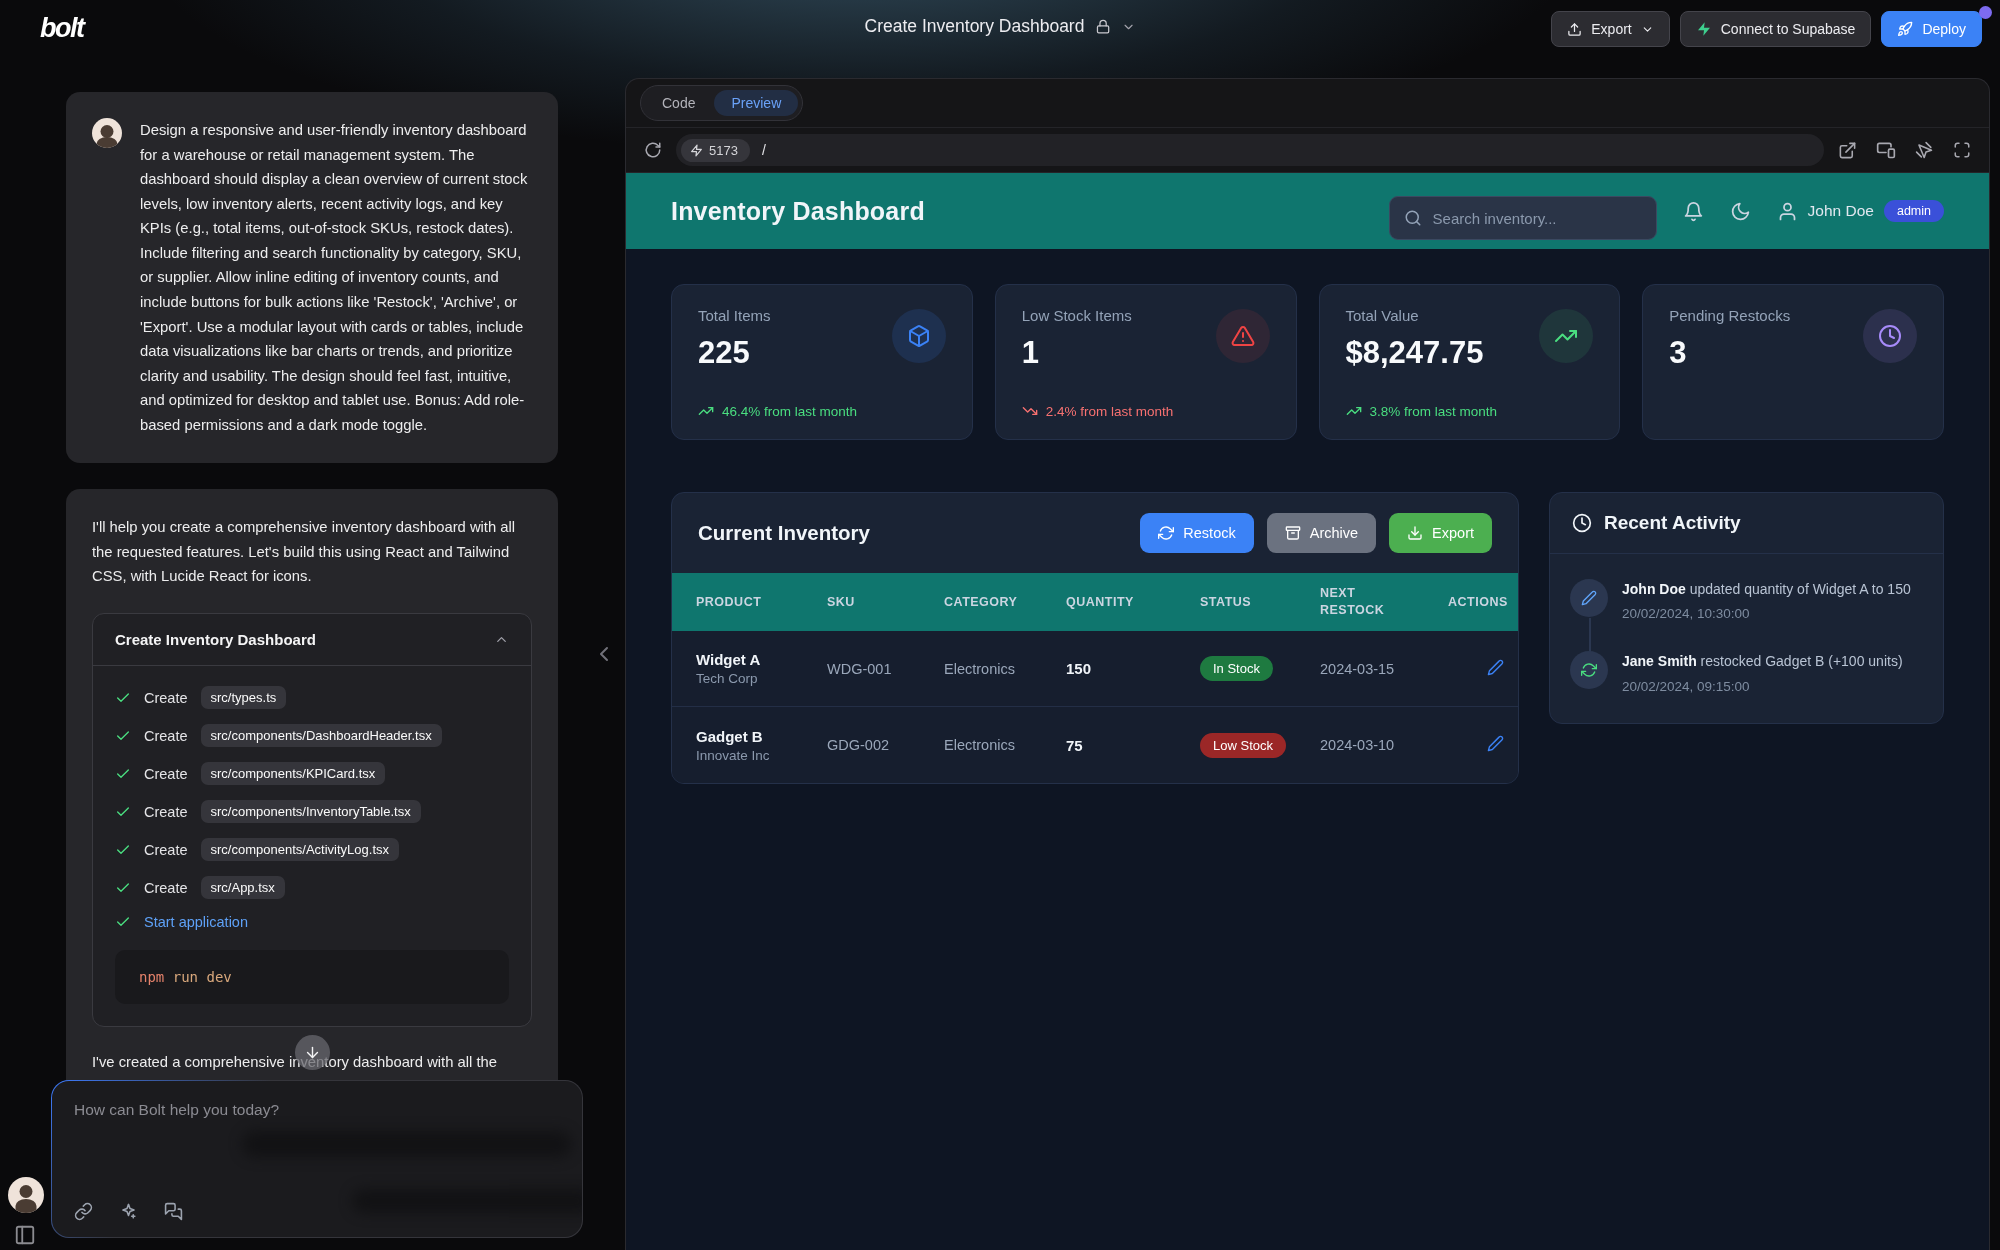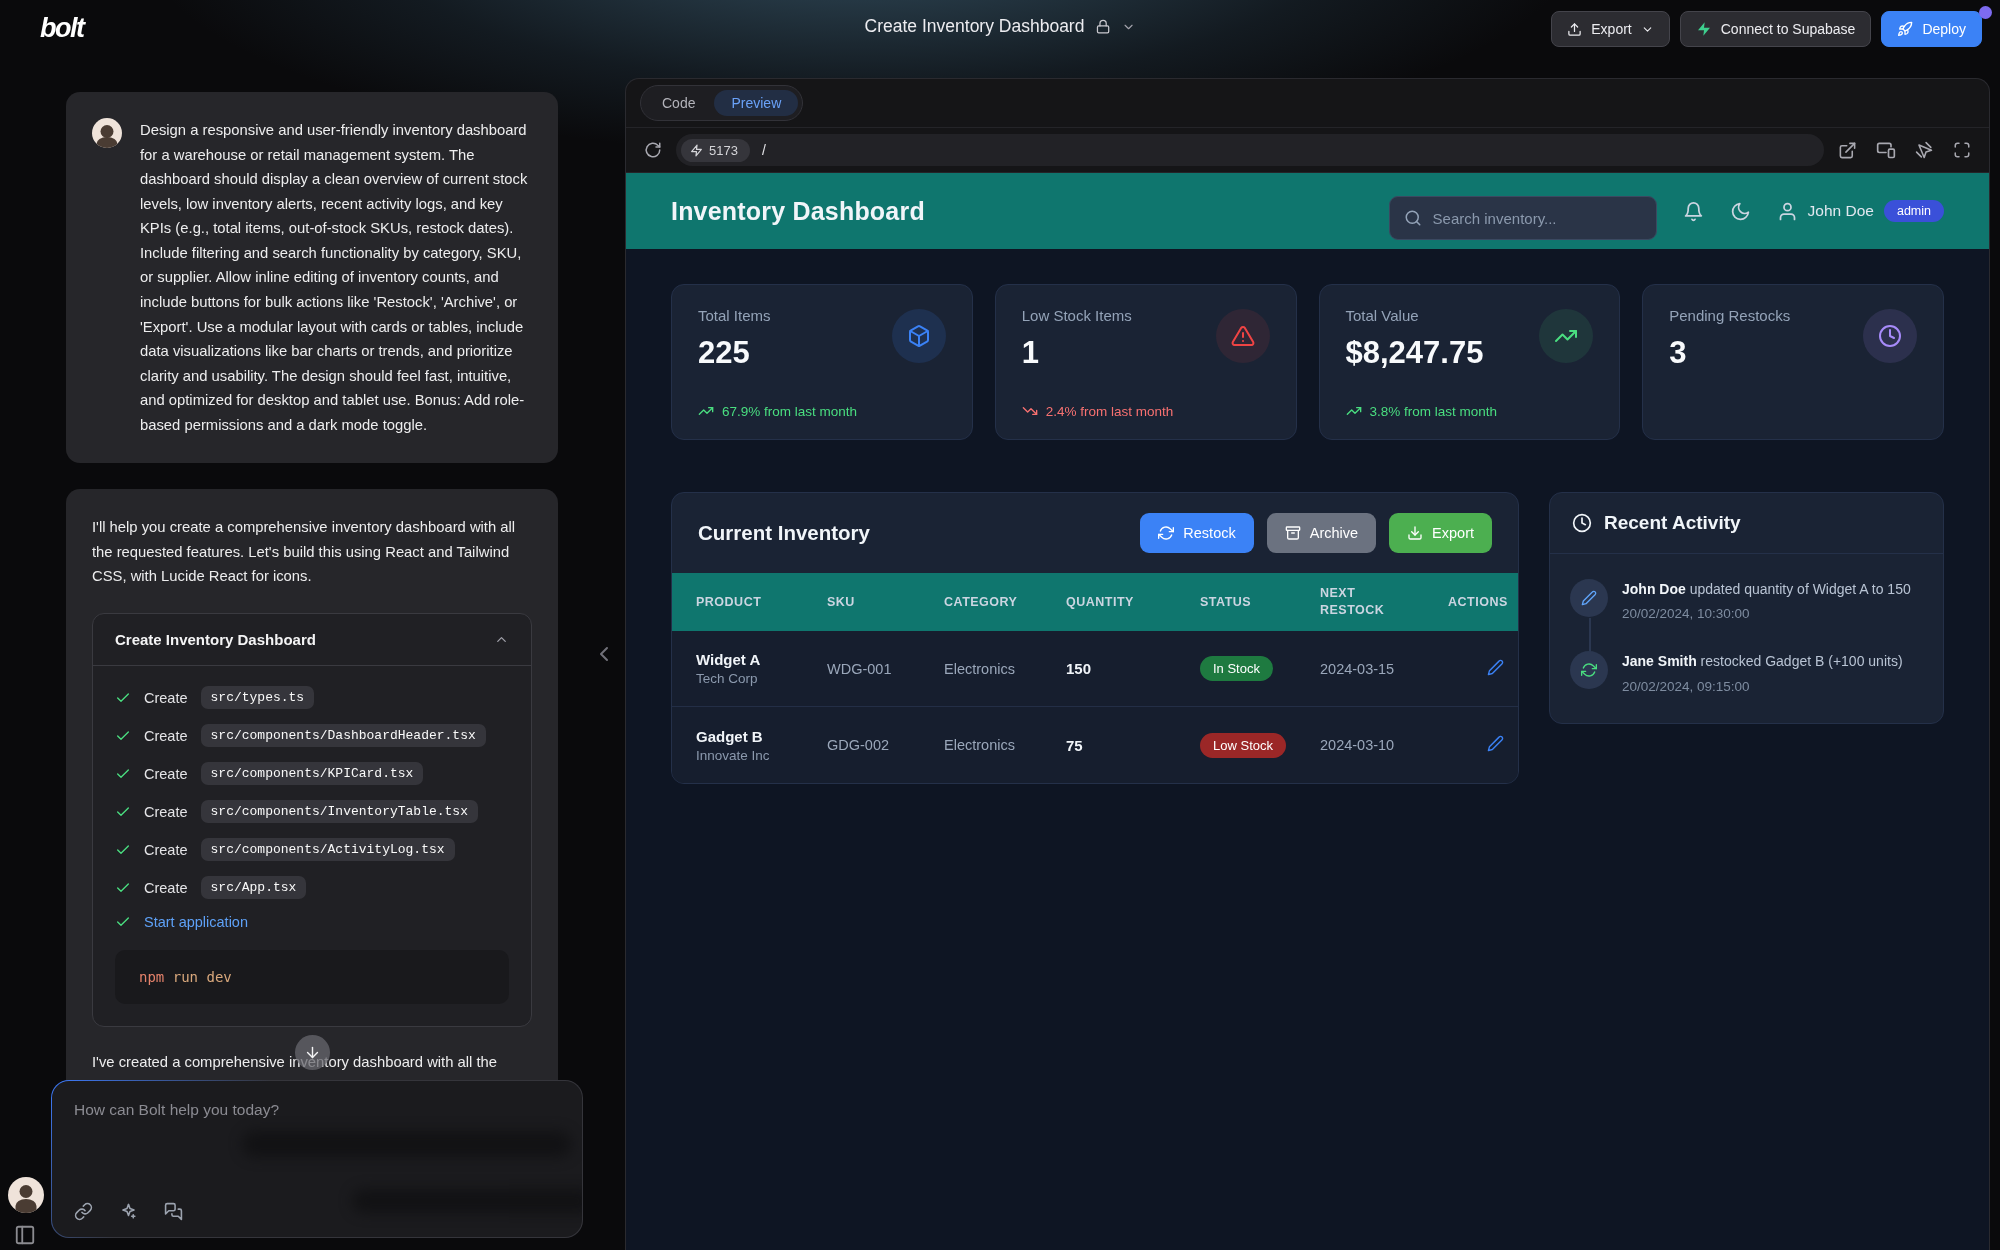--- a/index.html
+++ b/index.html
@@ -37,21 +37,21 @@
   .avatar::after { content:''; position:absolute; left:50%; top:62%; transform:translateX(-50%); width:21px; height:14px; border-radius:50% 50% 0 0; background:#4a3c33; }
   .msg-text { font-size:14.8px; line-height:1.66; color:#ededee; }
   .msg-assistant { margin-top:26px; }
   .artifact { margin-top:24px; border:1px solid #3a3a40; border-radius:12px; background:#202024; overflow:hidden; }
   .artifact-header { padding:17px 22px; display:flex; align-items:center; justify-content:space-between; border-bottom:1px solid #3a3a40; cursor:pointer; }
   .artifact-title { font-size:15px; font-weight:700; color:#f4f4f5; }
   .artifact-header .chev { color:#a1a1aa; }
   .artifact-body { padding:20px 22px 22px; }
   .step { display:flex; align-items:center; gap:13px; margin-bottom:15px; font-size:14.5px; color:#e4e4e7; }
   .step .check { color:#4ade80; flex:0 0 auto; }
-  .chip { font-family:Liberation Mono, monospace; font-size:13px; background:#35353b; padding:4px 10px; border-radius:7px; color:#fafafa; }
+  .chip { font-family:Liberation Sans, sans-serif; font-size:13px; background:#35353b; padding:4px 10px; border-radius:7px; color:#fafafa; }
   .start-link { color:#5ea1f7; cursor:pointer; }
   .codeblock { margin-top:20px; background:#19191c; border-radius:10px; padding:19px 24px; font-family:"DejaVu Sans Mono", monospace; font-size:14px; }
   .cmd-bin { color:#e5826b; }
   .cmd-args { color:#d9a87c; }
   .outro { margin-top:24px; font-size:14.8px; line-height:1.6; color:#ededee; white-space:nowrap; overflow:hidden; }
 
   .scroll-btn { position:absolute; left:295px; top:1035px; width:35px; height:35px; border-radius:50%;
     background:rgba(103,103,110,.75); display:flex; align-items:center; justify-content:center; color:#f4f4f5; z-index:4; cursor:pointer; }
 
   
@@ -463,21 +463,21 @@
         <div class="kpi">
           <div class="kpi-label">Total Items</div>
           <div class="kpi-value">225</div>
           <div class="kpi-delta up">
             <span>
                 <svg class="ico" width="16" height="16" viewBox="0 0 24 24">
                   <polyline points="22 7 13.5 15.5 8.5 10.5 2 17"></polyline>
                   <polyline points="16 7 22 7 22 13"></polyline>
                 </svg>
               </span>
-            <span>67.9% from last month</span>
+            <span>46.4% from last month</span>
           </div>
           <div class="kpi-iconwrap kw-blue">
             <svg class="ico" width="24" height="24" viewBox="0 0 24 24">
                 <path d="M21 16V8a2 2 0 0 0-1-1.73l-7-4a2 2 0 0 0-2 0l-7 4A2 2 0 0 0 3 8v8a2 2 0 0 0 1 1.73l7 4a2 2 0 0 0 2 0l7-4A2 2 0 0 0 21 16z"></path>
                 <polyline points="3.29 7 12 12 20.71 7"></polyline>
                 <line x1="12" y1="22" x2="12" y2="12"></line>
               </svg>
           </div>
         </div>
         <div class="kpi">

